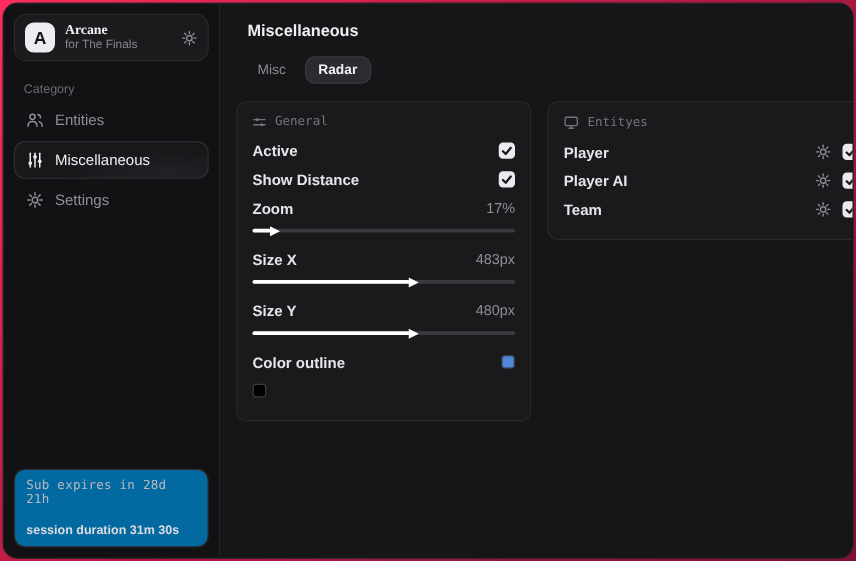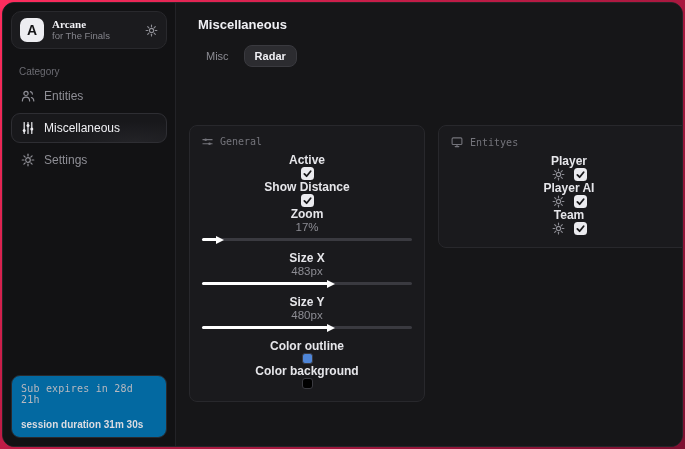--- a/index.html
+++ b/index.html
@@ -73,33 +73,32 @@
   .page-title{ font-size:13px; font-weight:bold; color:#f0f0f4; margin-left:10px; }
   .tabs{ display:flex; align-items:center; gap:4px; margin:13px 0 0 7px; }
   .tab{
     font-size:11px; color:#8b8b92; padding:4px 10px;
     border-radius:8px; border:1px solid transparent; cursor:pointer;
   }
   .tab.active{ background:#2c2c30; border-color:#3a3a3f; color:#f0f0f4; font-weight:bold;text-align:center; }
   .panels{ display:flex; align-items:flex-start; gap:13px; margin:14px 0 0 1px; }
   .panel{
     background:#1a1a1d; border:1px solid #28282c;
-    border-radius:8px; padding:10px 12px 12px 12px;margin-top:44px;
+    border-radius:8px; padding:10px 12px 12px 12px;
   }
   .panel-general{ width:236px; }
   .panel-entities{ width:262px; }
   .panel-header{
     display:flex; align-items:center; gap:7px;
     font-family:"DejaVu Sans Mono", monospace;
     font-size:10px; color:#74747b; margin-bottom:6px;
   }
   .row{
     display:flex; align-items:center; justify-content:space-between;
     min-height:23px;
-    flex-direction:column;
   }
   .row-label{ font-size:12px; font-weight:600; color:#e6e6ea; }
   .row-value{ font-size:11.5px; color:#8d8d94; }
   .row-controls{ display:flex; align-items:center; gap:9px; }
   .checkbox{
     width:13px; height:13px; border-radius:3.5px;
     background:#ebebef; display:flex; align-items:center; justify-content:center;
     cursor:pointer;
   }
   .checkbox svg{ display:none; }
@@ -275,21 +274,20 @@
               <div class="slider-thumb"></div>
             </div>
         </div>
 
         <div class="row">
           <span class="row-label">Color outline</span>
           <span class="swatch" style="background: rgb(79, 134, 216);"></span>
         </div>
 
         <div class="row">
-          <span class="row-label">Color background</span>
           <span class="swatch" style="background: rgb(0, 0, 0);"></span>
         </div>
       </div>
 
       <div class="panel panel-entities">
         <div class="panel-header">
           <svg width="12" height="12" viewBox="0 0 13 13" fill="none" stroke="currentColor" stroke-width="1.2" stroke-linecap="round">
             <rect x="1.2" y="2" width="10.6" height="7.2" rx="1.2"></rect>
             <line x1="4.5" y1="11.5" x2="8.5" y2="11.5"></line>
             <line x1="6.5" y1="9.2" x2="6.5" y2="11.5"></line>

